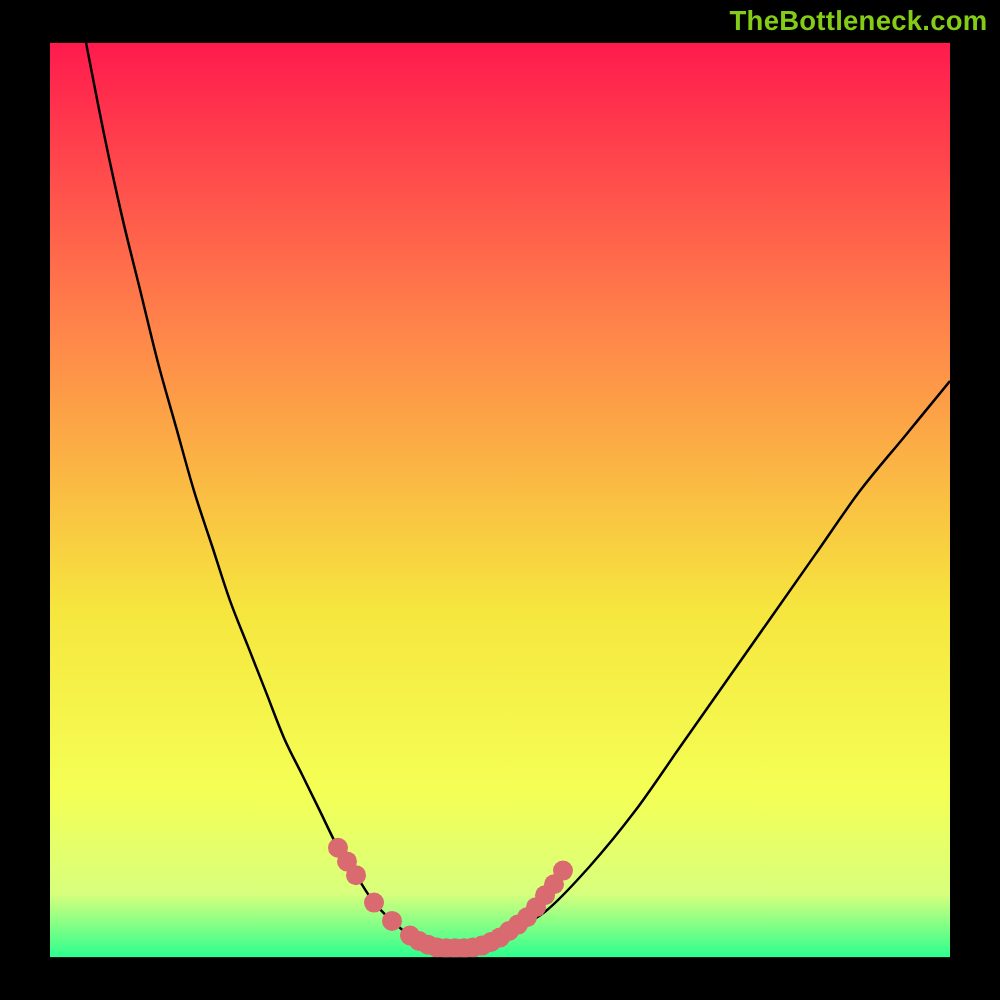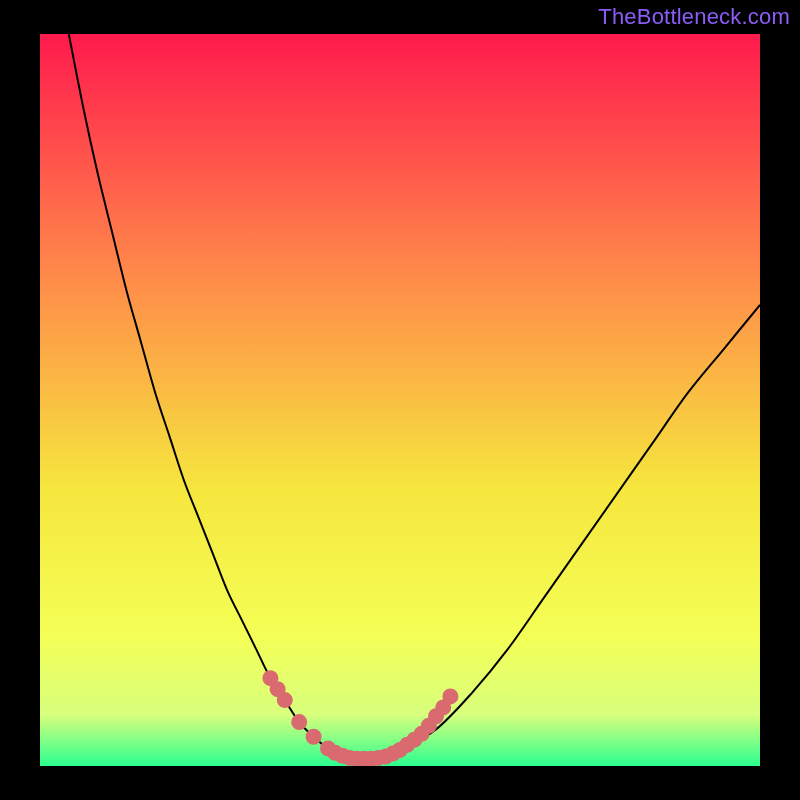--- a/index.html
+++ b/index.html
@@ -16,23 +16,23 @@
     left: 0;
     top: 0;
     width: 800px;
     height: 800px;
     background: #000;
   }
   .watermark {
     position: absolute;
     top: 4px;
     right: 10px;
-    color: #8b5cf6;
+    color: #84cc16;
     font-size: 22px;
-    font-weight: 400;
+    font-weight: 700;
     letter-spacing: 0.2px;
     z-index: 10;
   }
   .plot-area {
     position: absolute;
     left: 40px;
     top: 34px;
     width: 720px;
     height: 732px;
     overflow: hidden;

